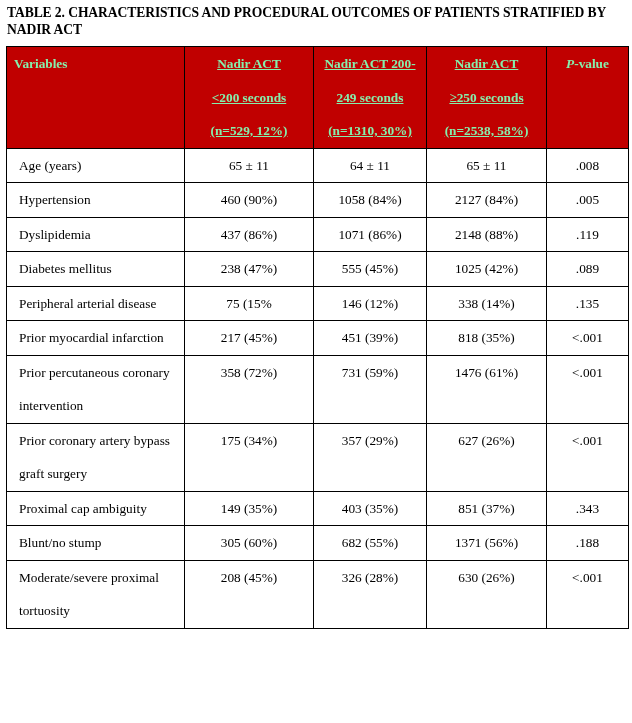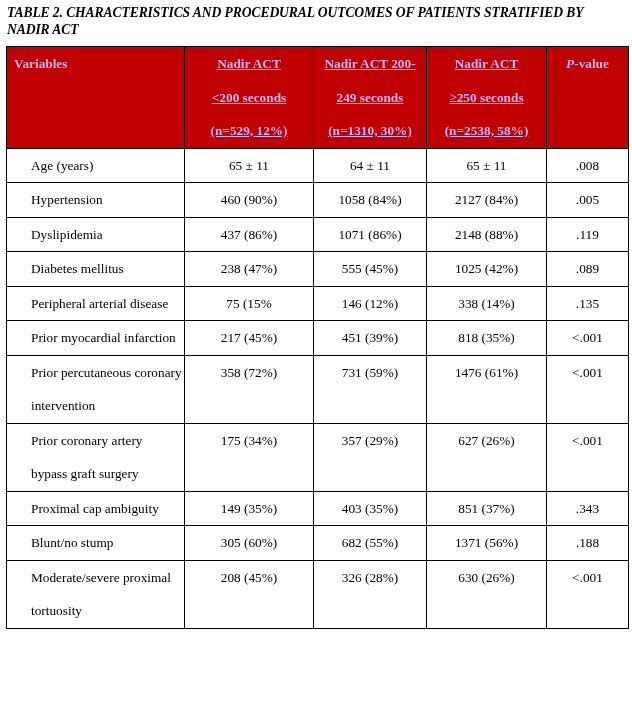--- a/index.html
+++ b/index.html
@@ -1,30 +1,30 @@
 <!DOCTYPE html>
 <html><head>
 <meta charset="utf-8">
 <style>
   html, body { margin: 0; padding: 0; background: #ffffff; }
   body { width: 632px; height: 723px; position: relative; overflow: hidden;
          font-family: "Liberation Serif", "DejaVu Serif", serif; color: #000; }
   .title { position: absolute; left: 7px; top: 4px; width: 620px;
-           font-weight: bold; font-size: 13.6px; line-height: 17px; letter-spacing: -0.1px; font-style: italic; }
+           font-weight: bold; font-size: 13.6px; line-height: 17px; letter-spacing: -0.1px; }
   table { position: absolute; left: 6px; top: 46px; border-collapse: collapse;
           table-layout: fixed; width: 622px; }
   col.c0 { width: 178px; } col.c1 { width: 129px; } col.c2 { width: 113px; }
   col.c3 { width: 120px; } col.c4 { width: 82px; }
   th, td { border: 1px solid #000; vertical-align: top; font-size: 13.3px; }
-  thead th { background: #c00000; color: #c4b5fd; font-weight: bold; line-height: 33.5px;
+  thead th { background: #c00000; color: #86efac; font-weight: bold; line-height: 33.5px;
              padding: 0 4px; height: 99px; text-align: center; }
   thead th.left { text-align: left; padding-left: 7px; }
   thead th span { display: block; text-decoration: underline; }
   tbody td { line-height: 33.5px; padding: 0 4px; height: 33px; text-align: center; }
-  tbody td.var { text-align: left; padding-left: 24px; padding-right: 2px; white-space: normal; }
+  tbody td.var { text-align: left; padding-left: 12px; padding-right: 2px; white-space: normal; }
   .ital { font-style: italic; }
 </style>
 </head>
 <body>
 
 <div class="title">TABLE 2. CHARACTERISTICS AND PROCEDURAL OUTCOMES OF PATIENTS STRATIFIED BY NADIR ACT</div>
 
 <table>
   <colgroup>
       <col class="c0">

